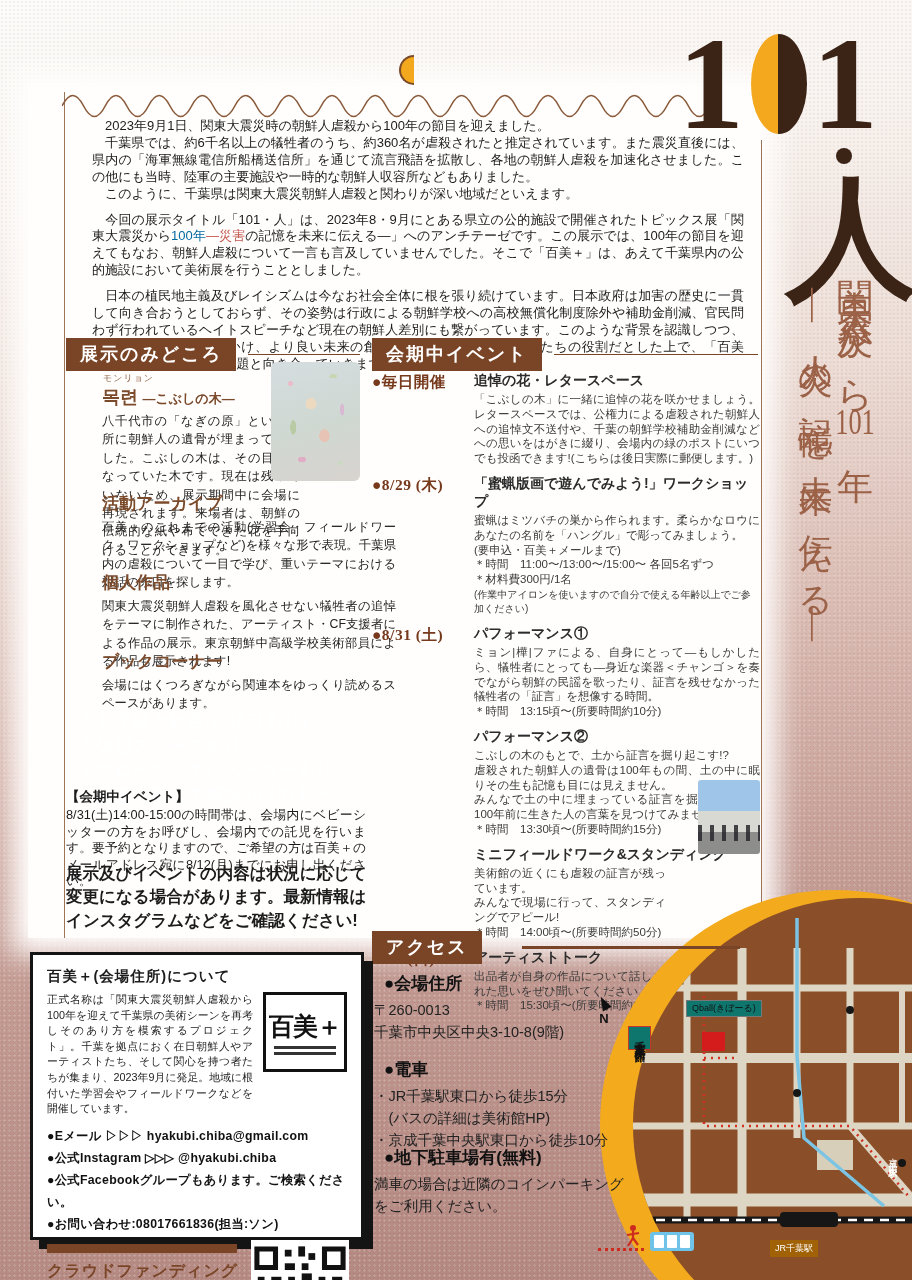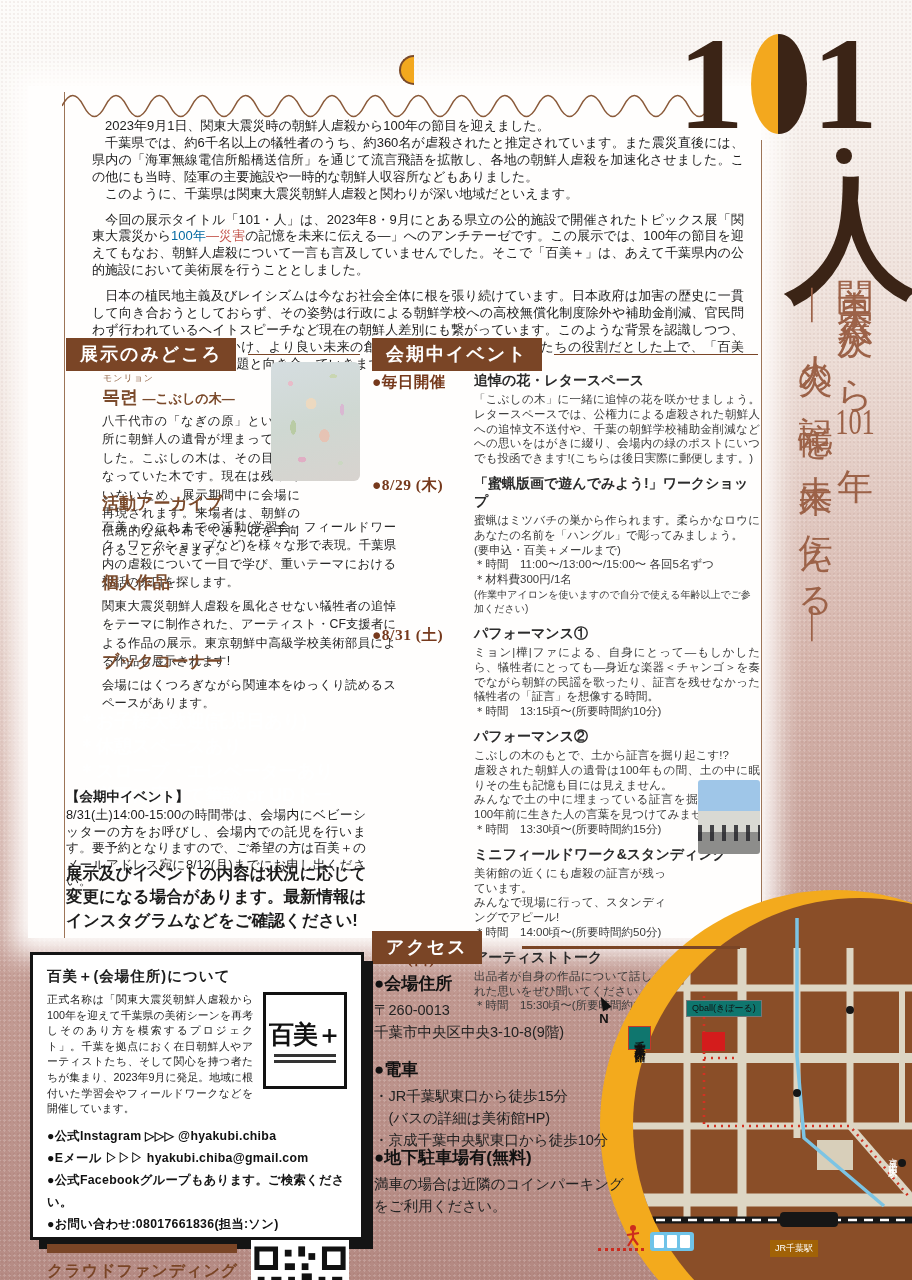--- a/index.html
+++ b/index.html
@@ -80,29 +80,29 @@
   .ev-title{font-size:14px;font-weight:bold;color:#2b2b2b;margin:0 0 2px;}
   .ev-body{font-size:11.5px;line-height:14.8px;color:#3a3a3a;margin:0;
       white-space:pre-line;text-align:justify;}
   .ev-note{font-size:10px;color:#3a3a3a;margin:1px 0 0;}
   .photo-standing{position:absolute;left:698px;top:780px;width:62px;height:74px;border-radius:3px;
       background:
         repeating-linear-gradient(90deg,rgba(40,40,45,.85) 0 4px,transparent 4px 12px) 0 78%/100% 16px no-repeat,
         linear-gradient(180deg,#9fc6e8 0 42%,#d9d9d3 42% 70%,#8d8d8b 70% 100%);}
   
   .acc-block{position:absolute;left:374px;width:250px;z-index:3;}
-  .acc-block h4{margin:0 0 4px;font-size:17px;color:#111;}
+  .acc-block h4{margin:0 0 4px;font-size:17px;color:#111;padding-left:10px;}
   .acc-block p{margin:0;font-size:14.5px;line-height:22px;color:#222;white-space:pre-line;}
   
   .about{position:absolute;left:30px;top:952px;width:300px;height:258px;background:#fff;
       border:3px solid #141414;box-shadow:9px 9px 0 #141414;padding:12px 14px;z-index:4;}
   .about h3{margin:0 0 6px;font-size:14.5px;letter-spacing:1px;}
   .about-top{display:flex;gap:10px;}
   .about-body{flex:1;font-size:10.8px;line-height:15.6px;text-align:justify;color:#222;margin:0;}
-  .hb-logo{flex:none;width:84px;height:97px;border:3px solid #111;box-sizing:border-box;
+  .hb-logo{flex:none;width:84px;height:80px;border:3px solid #111;box-sizing:border-box;
       display:flex;flex-direction:column;align-items:center;justify-content:center;gap:3px;}
   .hb-logo .t{font-size:25px;font-weight:bold;letter-spacing:-1px;color:#111;}
   .hb-logo .bar{width:62px;height:3px;background:#333;}
   .contacts{margin-top:8px;font-size:12.3px;font-weight:bold;line-height:1.8;letter-spacing:.3px;color:#111;}
   .cf{margin-top:9px;position:relative;}
   .cf .bar{width:190px;height:9px;background:#7a4526;}
   .cf .txt{color:#7a4526;font-weight:bold;font-size:16px;line-height:1.5;margin:6px 0;letter-spacing:1px;}
   .qr{position:absolute;right:-2px;top:-4px;width:98px;height:104px;background:#fff;}
   
   .map{position:absolute;left:592px;top:888px;z-index:0;}
@@ -335,22 +335,22 @@
   <h3>百美＋(会場住所)について</h3>
   <div class="about-top">
     <p class="about-body">正式名称は「関東大震災朝鮮人虐殺から100年を迎えて千葉県の美術シーンを再考しそのあり方を模索するプロジェクト」。千葉を拠点におく在日朝鮮人やアーティストたち、そして関心を持つ者たちが集まり、2023年9月に発足。地域に根付いた学習会やフィールドワークなどを開催しています。</p>
     <div class="hb-logo">
       <div class="t">百美＋</div>
       <div class="bar"></div>
         <div class="bar"></div>
     </div>
   </div>
   <div class="contacts">
+    <div>●Eメール ▷▷▷ hyakubi.chiba@gmail.com</div>
     <div>●公式Instagram ▷▷▷ @hyakubi.chiba</div>
-    <div>●Eメール ▷▷▷ hyakubi.chiba@gmail.com</div>
     <div>●公式Facebookグループもあります。ご検索ください。</div>
     <div>●お問い合わせ:08017661836(担当:ソン)</div>
   </div>
   <div class="cf">
     <div class="bar"></div>
     <div class="txt">
         <div>クラウドファンディング</div>
       </div>
 
     <svg class="qr" viewBox="0 0 29 29">

